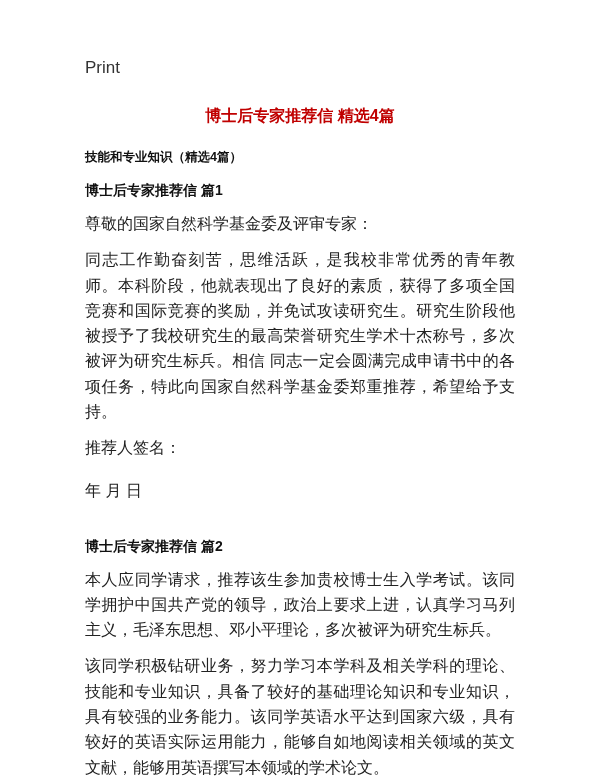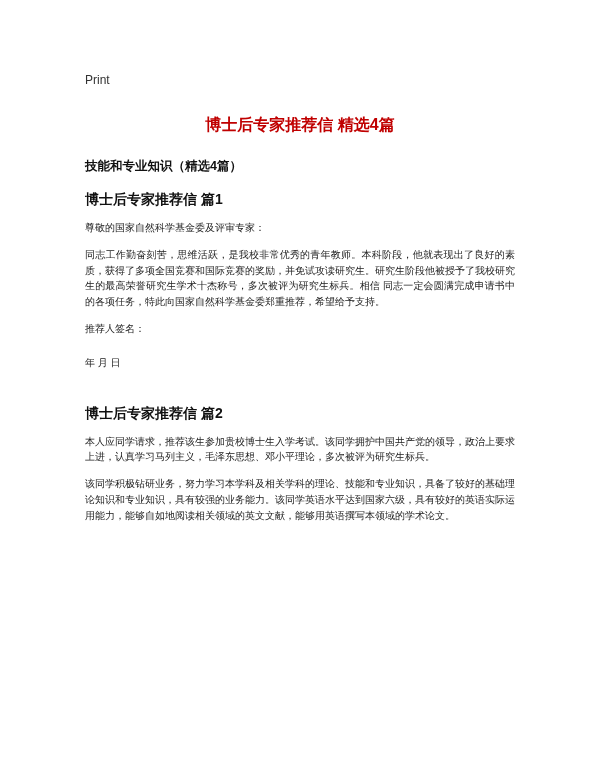--- a/index.html
+++ b/index.html
@@ -15,23 +15,23 @@
     color: #222222;
   }
   .page {
     box-sizing: border-box;
     width: 600px;
     height: 776px;
     padding: 58px 85px 0 85px;
     background: #ffffff;
   }
   .print-link {
-    font-size: 12px;
+    font-size: 17px;
     color: #333333;
-    margin: 15px 0 14px 0;
+    margin: 0 0 14px 0;
     cursor: pointer;
     display: inline-block;
   }
   .doc-title {
     text-align: center;
     font-size: 16px;
     font-weight: bold;
     margin: 14px 0 22px 0;
   }
   .doc-subtitle {
@@ -40,21 +40,21 @@
     margin: 0 0 16px 0;
     color: #111111;
   }
   .section-heading {
     font-weight: bold;
     font-size: 14px;
     margin: 16px 0 11px 0;
     color: #111111;
   }
   .para {
-    font-size: 10px;
+    font-size: 16px;
     line-height: 1.58;
     text-align: justify;
     margin: 0 0 11px 0;
     color: #222222;
   }
   .para.short {
     text-align: left;
   }
   .sign-line {
     margin-top: 4px;

